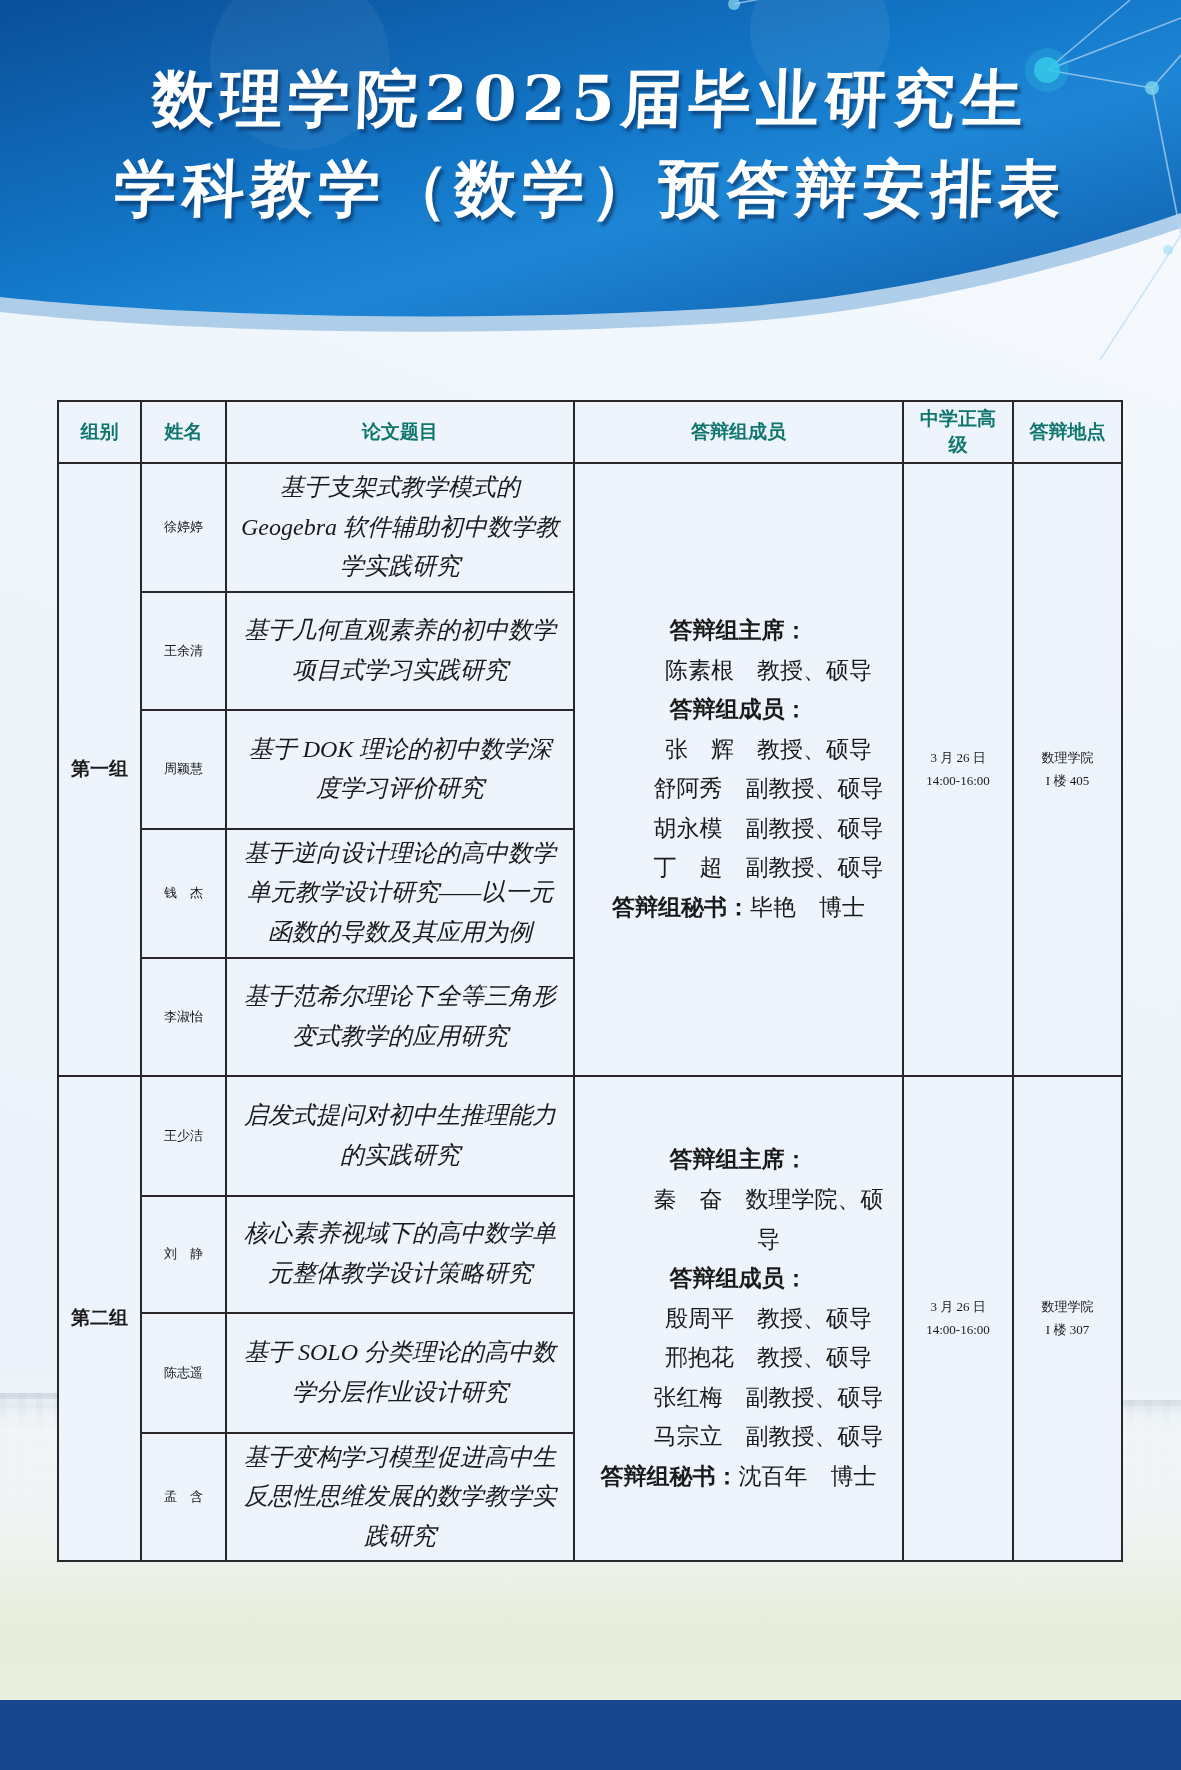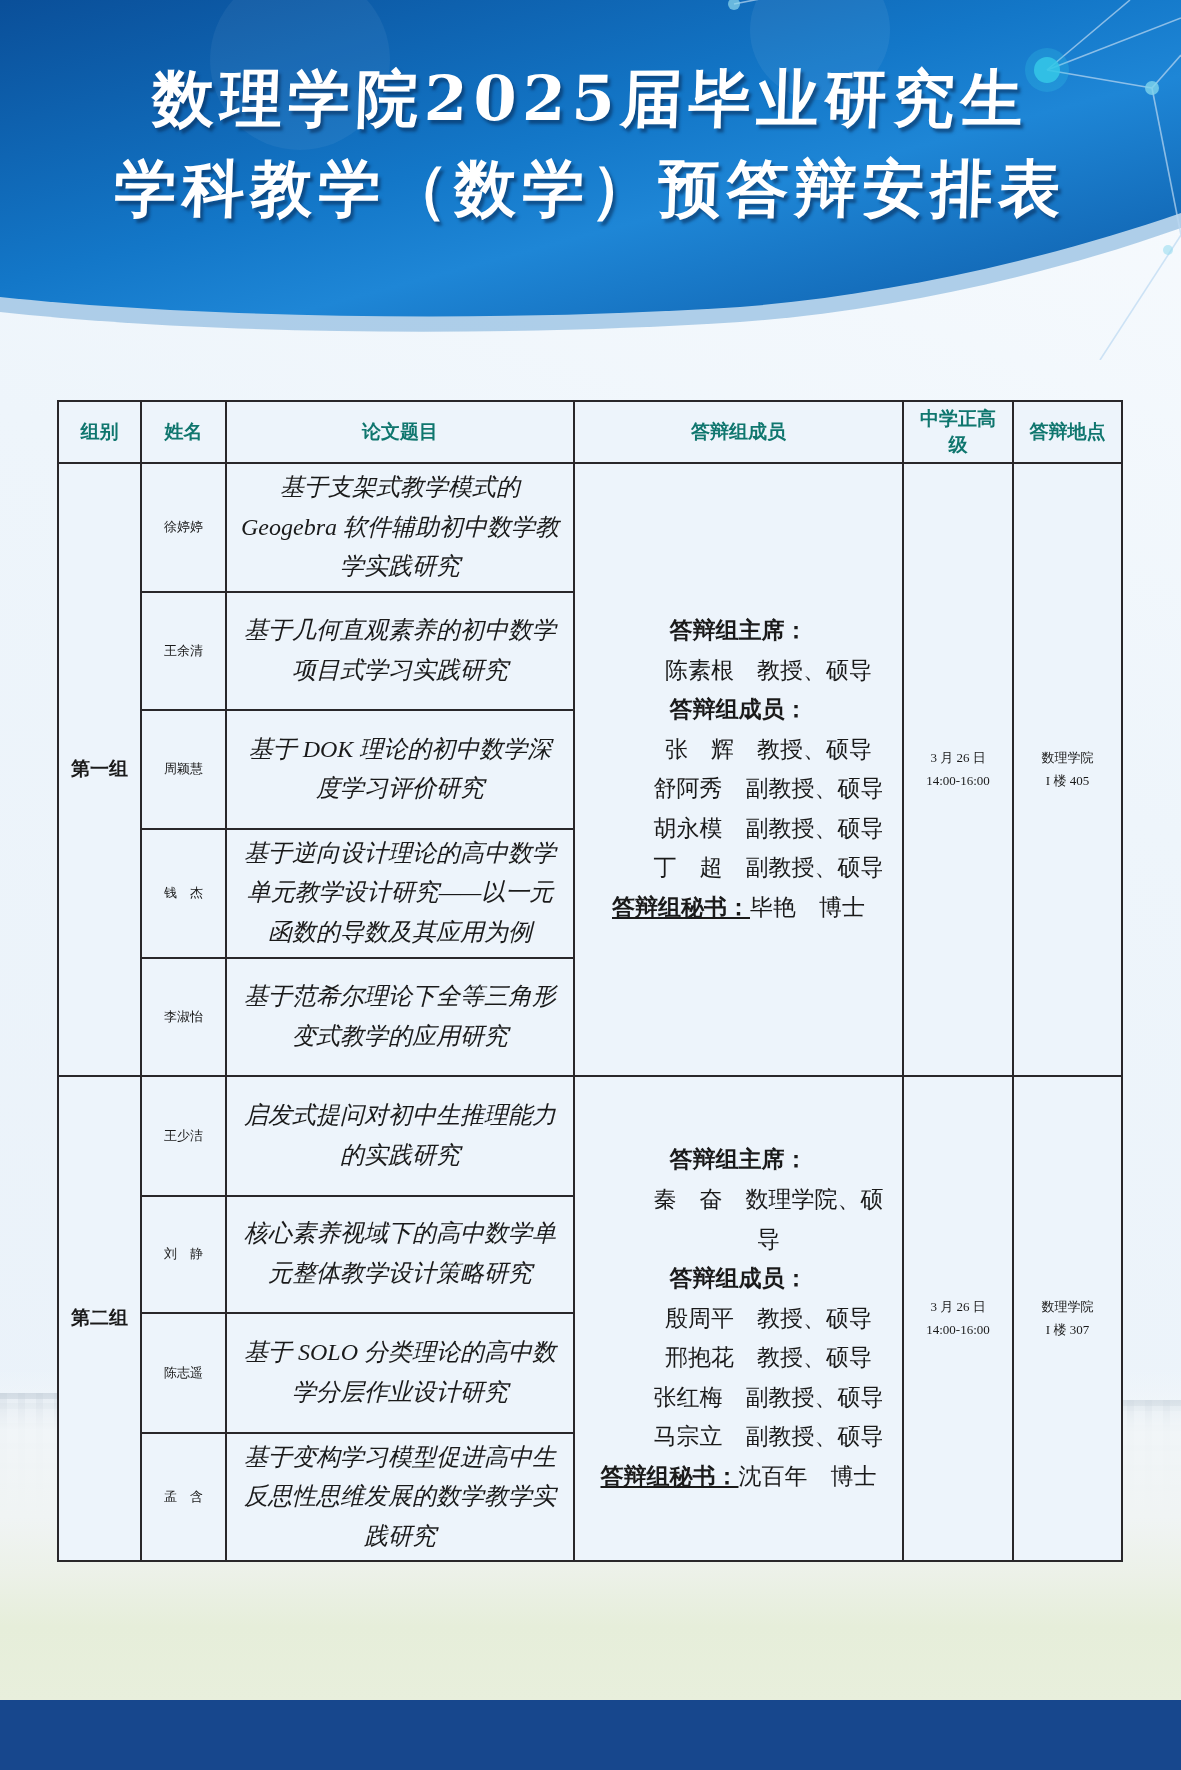--- a/index.html
+++ b/index.html
@@ -43,21 +43,21 @@
   }
   .c-group{
     font-family:"Liberation Sans", sans-serif;
     font-size:19px;font-weight:bold;margin-top:29px;
   }
   .c-name{font-size:13px;}
   .c-thesis{font-size:24px;line-height:1.65;padding:4px 14px;font-style:italic;}
   .c-committee{text-align:left;padding:8px 10px 8px 12px;font-size:23px;line-height:1.72;}
   .cm-label{font-family:"Liberation Sans", sans-serif;font-weight:bold;}
   .cm-entry{padding-left:60px;}
-  .cm-sec .cm-label{display:inline;text-decoration:underline;}
+  .cm-sec .cm-label{display:inline;}
   .c-time,.c-loc{font-size:13px;line-height:1.8;}
 
   .r1{height:118px;} .r2{height:118px;} .r3{height:119px;} .r4{height:120px;} .r5{height:118px;}
   .s1{height:120px;} .s2{height:117px;} .s3{height:120px;} .s4{height:106px;}
 
   
   .campus{position:absolute;left:0;top:1368px;width:1181px;height:332px;z-index:0;overflow:hidden;}
   .campus-fade{position:absolute;inset:0;
     background:linear-gradient(180deg,rgba(243,248,252,0) 0%,rgba(243,247,249,0.9) 18%,#f0f4f4 45%,#ecf1e8 62%,#e6eeda 78%,#e8efdc 100%);}
   .bld{position:absolute;background:rgba(208,218,228,0.42);

